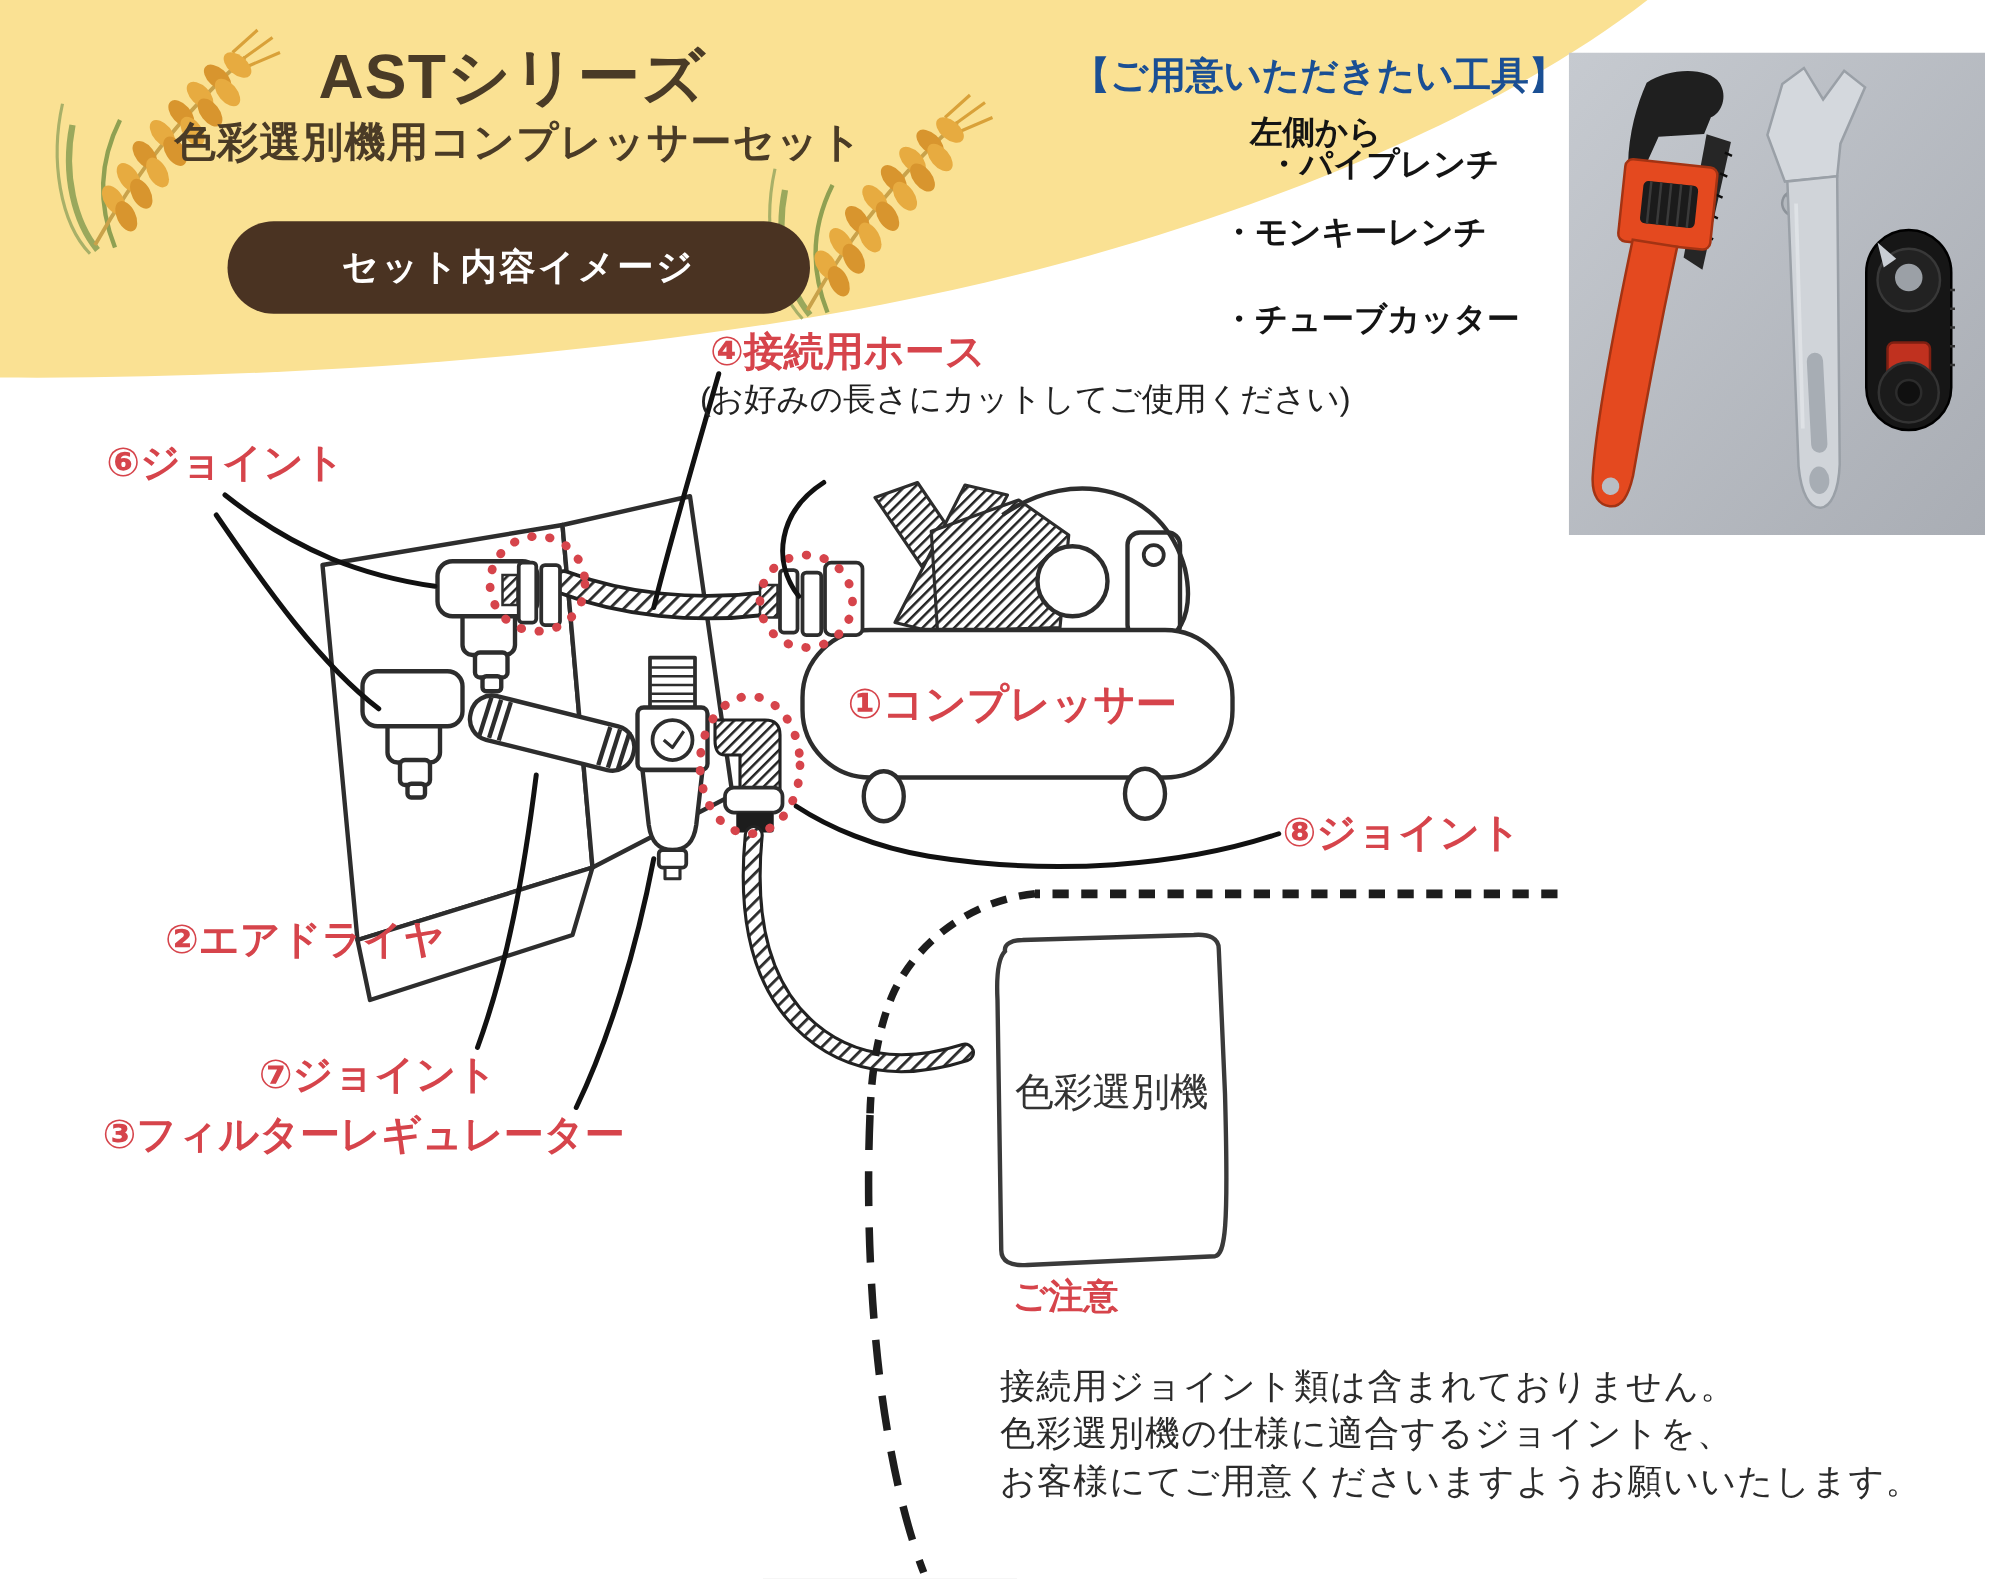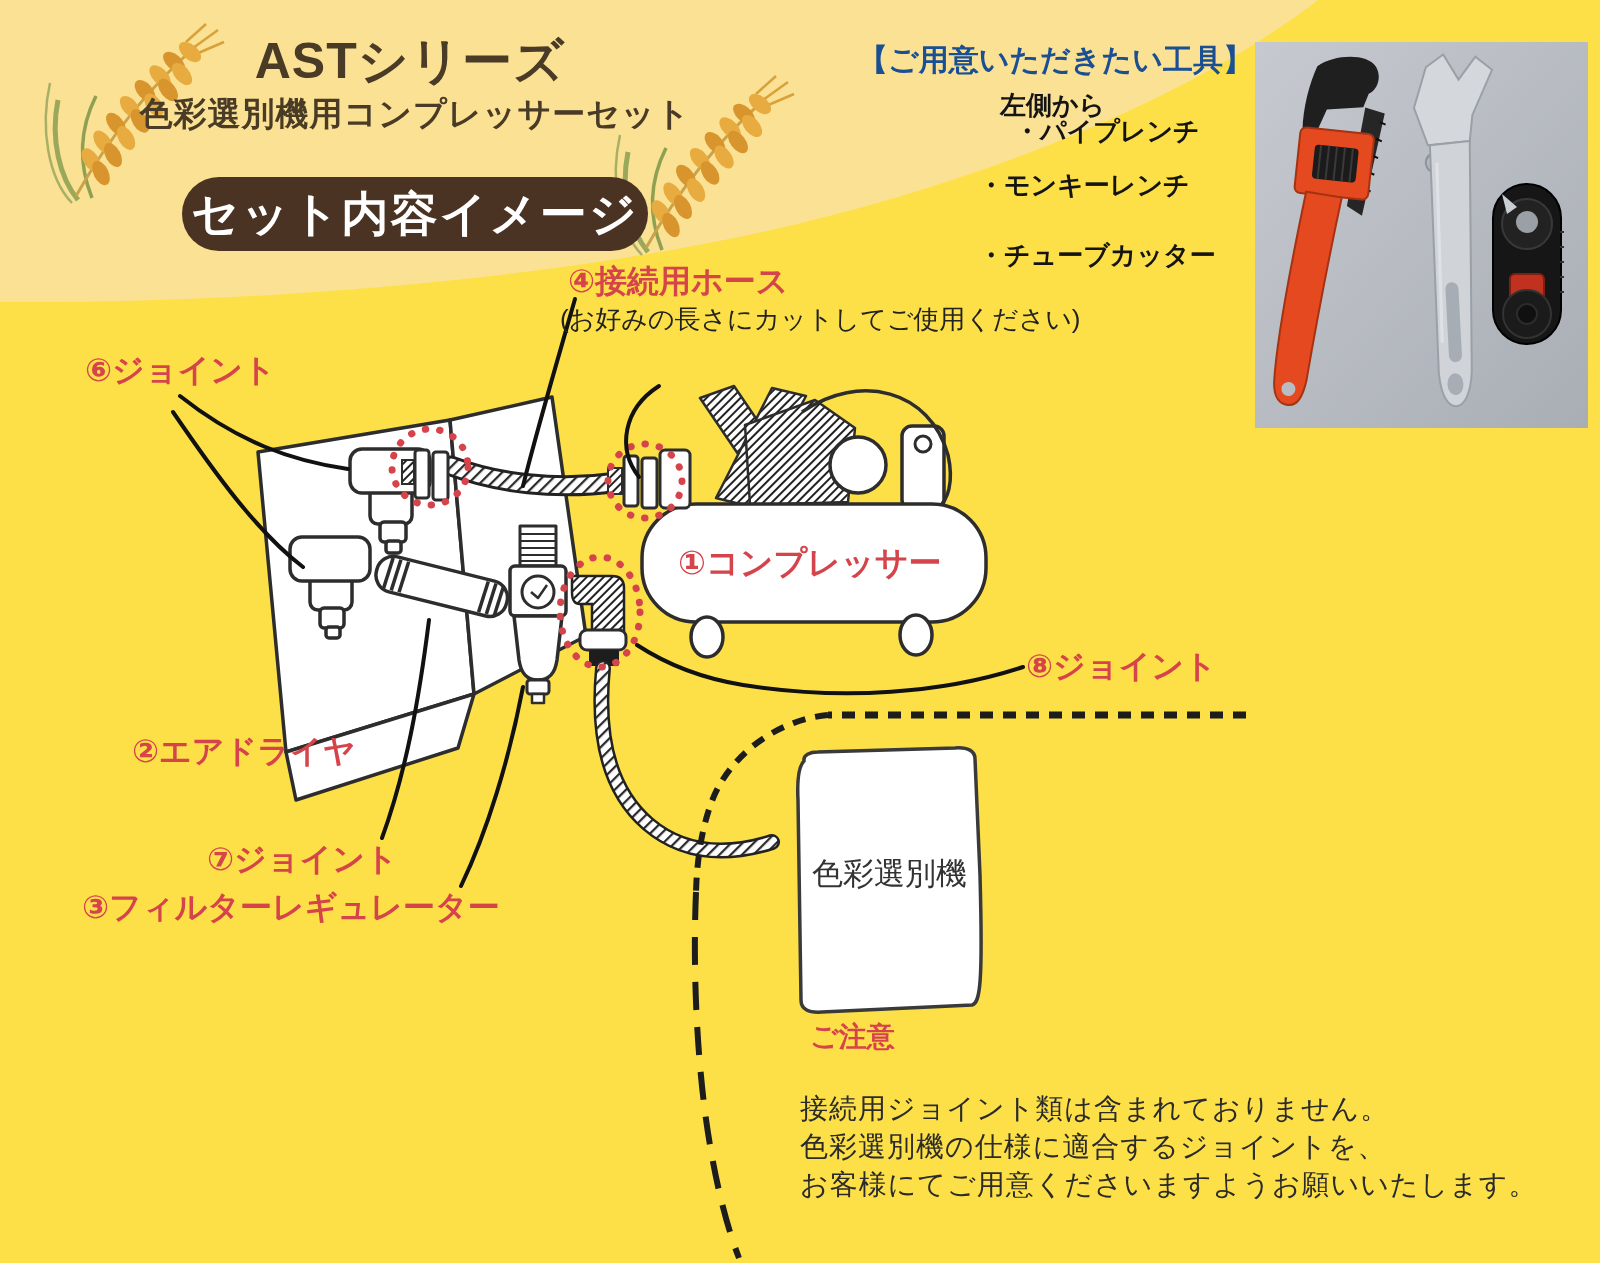--- a/index.html
+++ b/index.html
@@ -1,25 +1,25 @@
 <!DOCTYPE html>
 <html><head>
 <meta charset="utf-8">
 <style>
   html,body{margin:0;padding:0;background:#e9e9e9;}
-  .page{position:relative;width:1600px;height:1263px;background:#fde047;overflow:hidden;
+  .page{position:relative;width:1600px;height:1263px;background:#ffffff;overflow:hidden;
         font-family:"Liberation Sans","DejaVu Sans",sans-serif;margin:0 auto;}
   .abs{position:absolute;}
   svg{display:block;}
   .title{position:absolute;text-align:center;font-weight:900;color:#4a3b26;letter-spacing:1px;white-space:nowrap;}
   .title1{left:30px;top:28px;width:760px;font-size:50px;}
   .title2{left:15px;top:92px;width:800px;font-size:33px;}
   .badge{position:absolute;left:182px;top:177px;width:466px;height:74px;background:#4a3322;
          border-radius:40px;display:flex;align-items:center;justify-content:center;}
-  .badge span{color:#ffffff;font-size:47px;font-weight:900;letter-spacing:2px;white-space:nowrap;}
+  .badge span{color:#ffffff;font-size:29px;font-weight:900;letter-spacing:2px;white-space:nowrap;}
   .tools-heading{position:absolute;left:858px;top:40px;font-size:30px;font-weight:800;color:#1a4f94;white-space:nowrap;}
   .tools-intro{position:absolute;left:1000px;top:88px;font-size:26px;font-weight:800;color:#141414;white-space:nowrap;}
   .tool-item{position:absolute;left:978px;font-size:26px;font-weight:800;color:#141414;white-space:nowrap;}
   .lbl{position:absolute;font-size:32px;font-weight:800;color:#d6444b;white-space:nowrap;}
   .lbl-note{position:absolute;left:560px;top:302px;font-size:26px;font-weight:500;color:#222222;white-space:nowrap;}
   .lbl-comp{font-size:33px;}
   .sorter-label{position:absolute;left:812px;top:853px;font-size:31px;font-weight:500;color:#333333;white-space:nowrap;}
   .notice-h{position:absolute;left:810px;top:1018px;font-size:28px;font-weight:800;color:#d6444b;white-space:nowrap;}
   .notice-line{position:absolute;left:800px;font-size:28px;font-weight:500;color:#2b2b2b;letter-spacing:1px;white-space:nowrap;}
   .photo{position:absolute;left:1255px;top:42px;width:333px;height:386px;}

